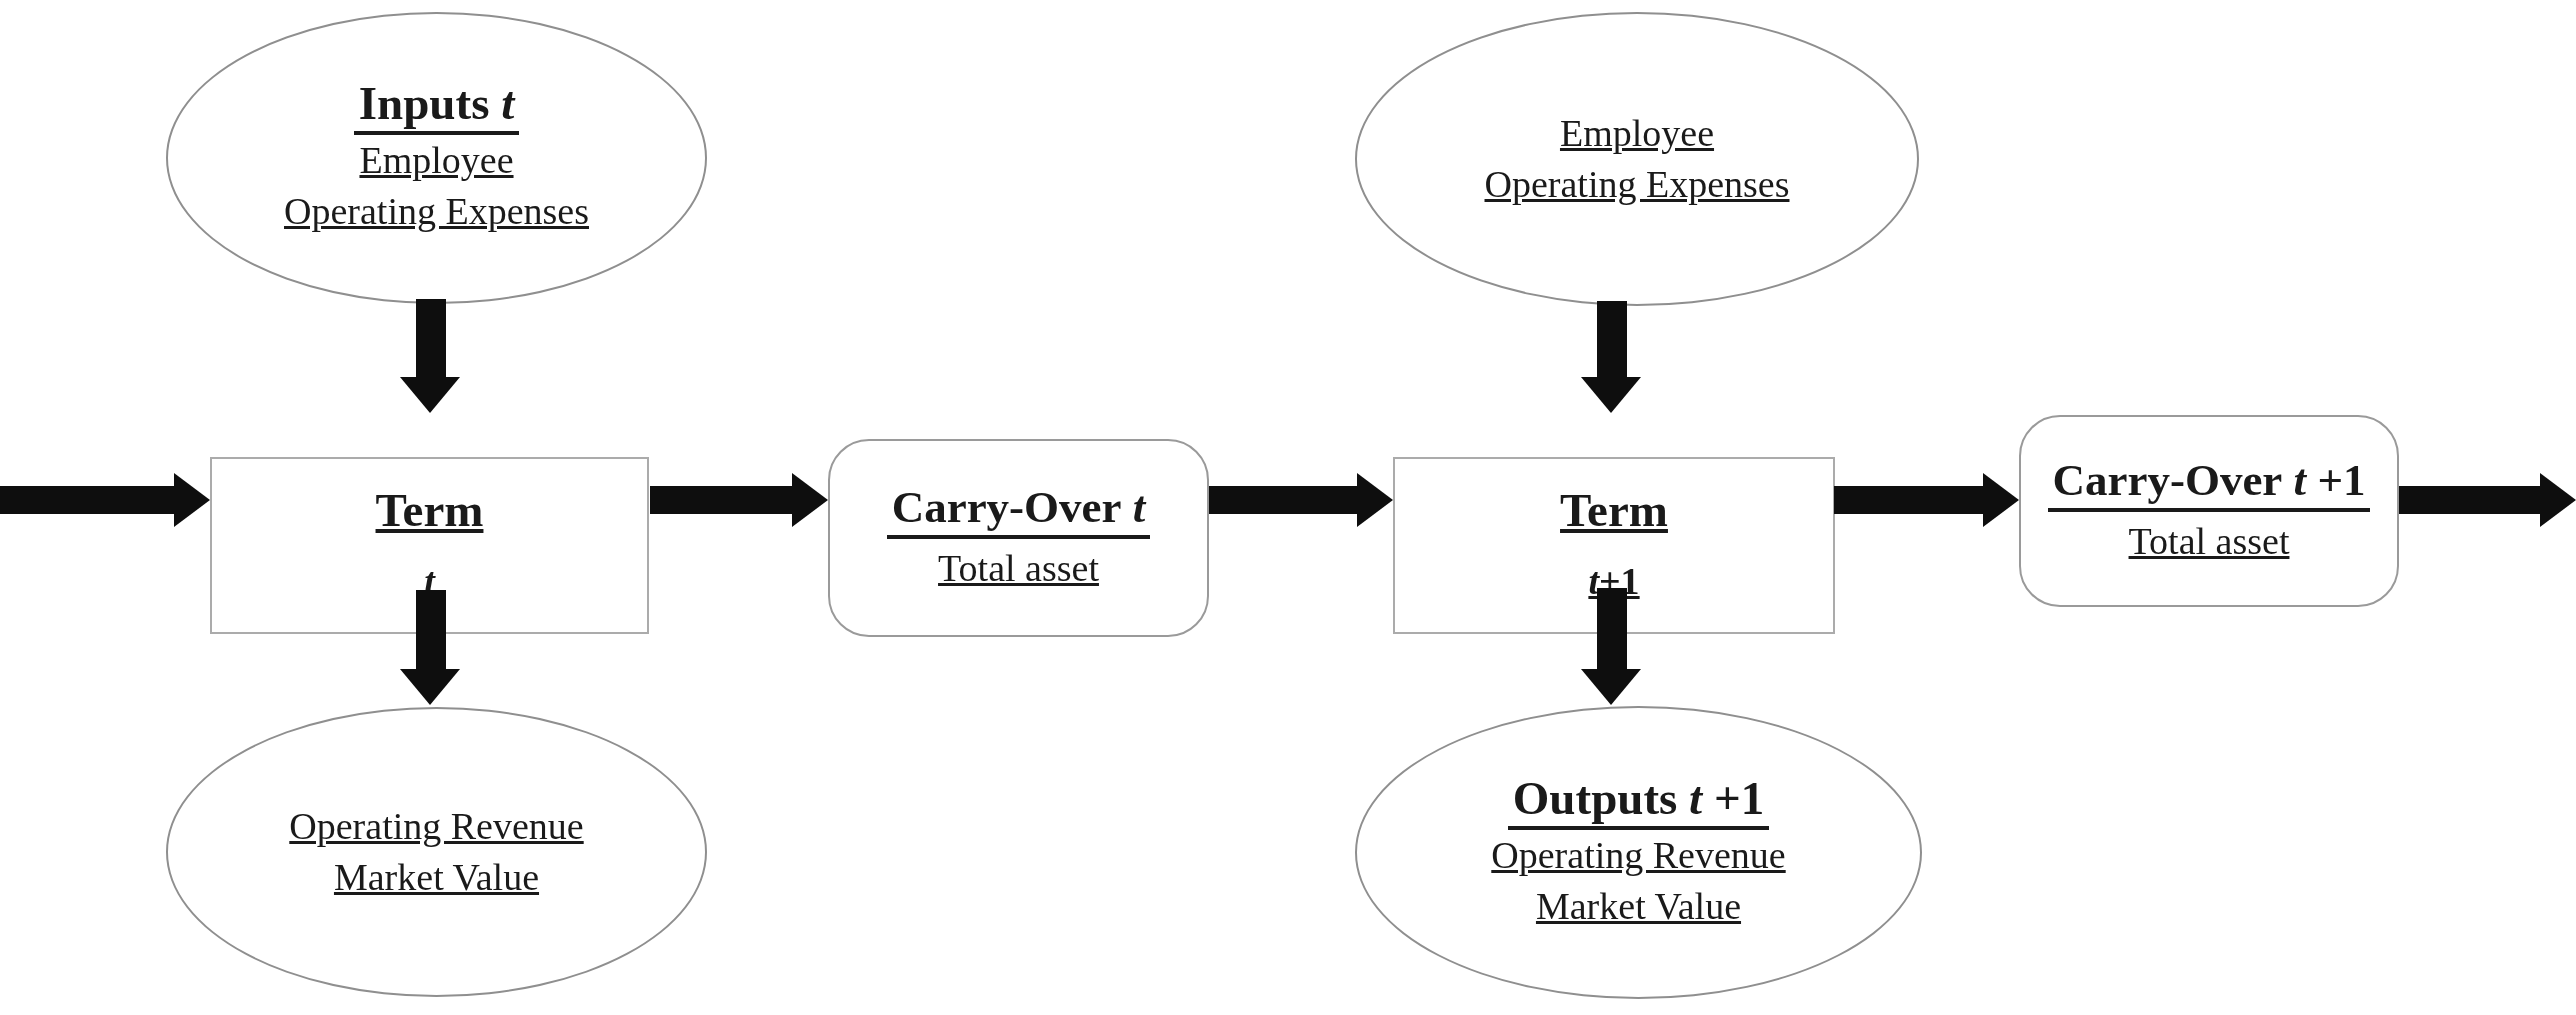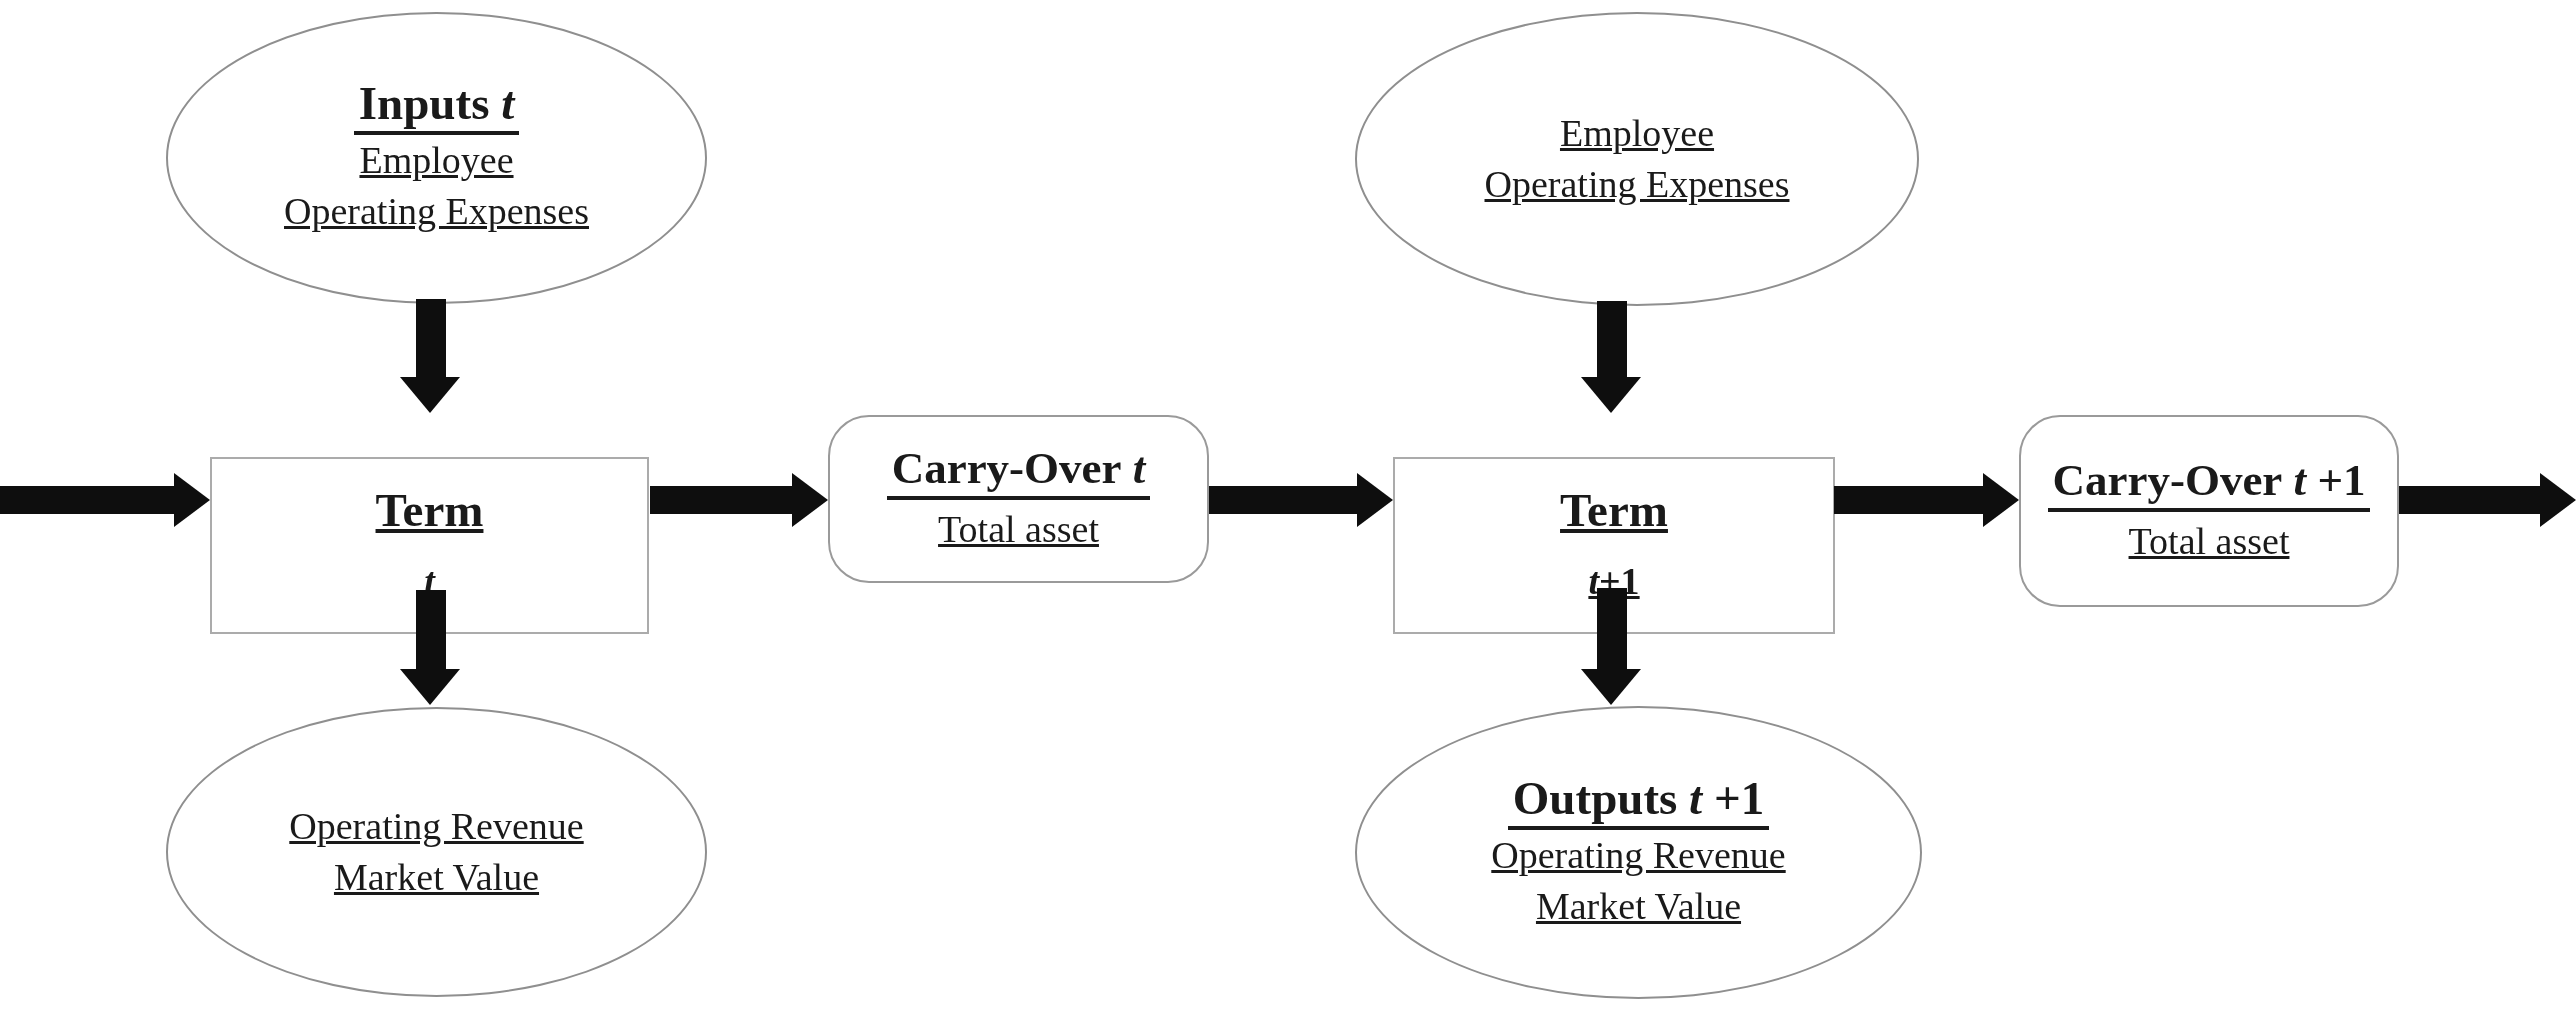--- a/index.html
+++ b/index.html
@@ -123,21 +123,21 @@
     <div class="ntitle"><span class="u"><span>Inputs</span><span class="it"> t</span><span></span></span></div>
     <div class="nline">Employee</div>
     <div class="nline">Operating Expenses</div>
   </div>
 
   <div class="node rect" style="left:210px; top:413px; width:439px; height:177px">
     <div class="ntitle"><span>Term</span></div>
     <div class="nline term-sub"><span class="it">t</span><span></span></div>
   </div>
 
-  <div class="node rounded" style="left:828px; top:415px; width:381px; height:168px">
+  <div class="node rounded" style="left:828px; top:439px; width:381px; height:198px">
     <div class="ntitle"><span class="u"><span>Carry-Over</span><span class="it"> t</span><span></span></span></div>
     <div class="nline">Total asset</div>
   </div>
 
   <div class="node ellipse" style="left:166px; top:707px; width:541px; height:290px">
     <div class="nline">Operating Revenue</div>
     <div class="nline">Market Value</div>
   </div>
 
   <div class="node ellipse" style="left:1355px; top:11.7px; width:564px; height:294px">

